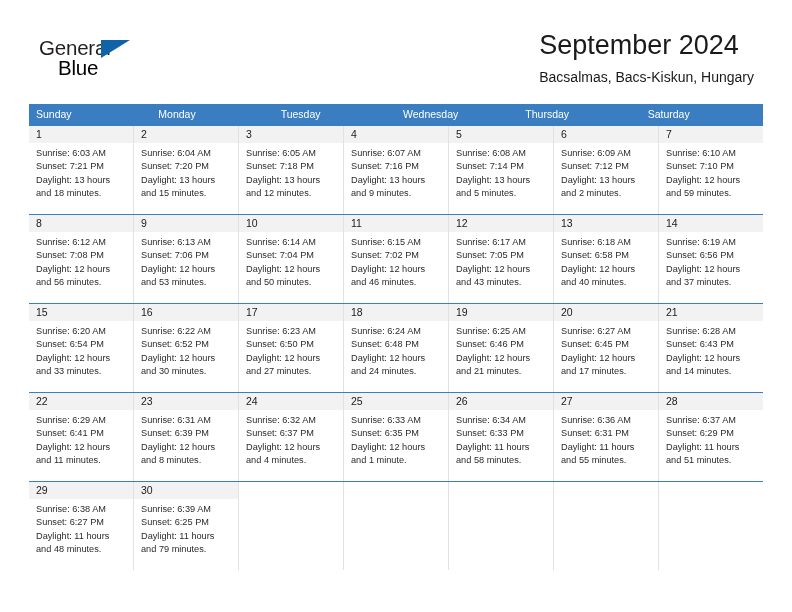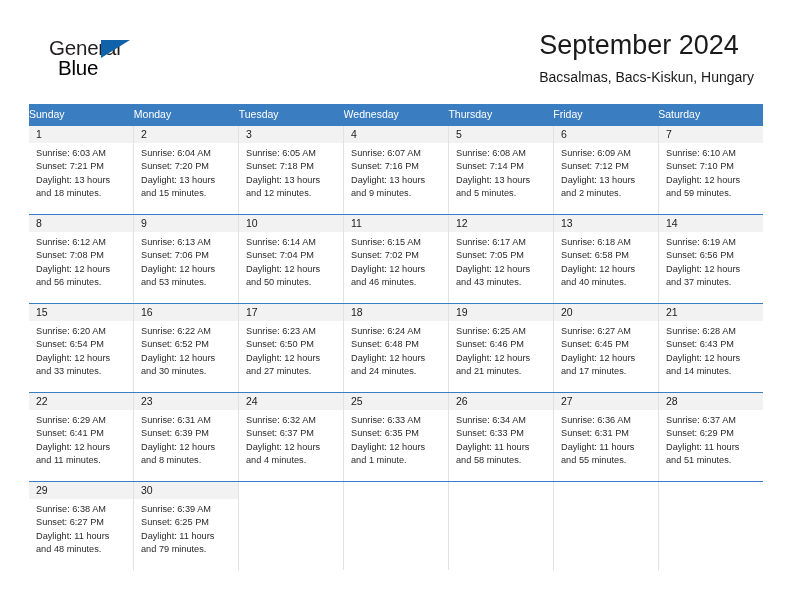--- a/index.html
+++ b/index.html
@@ -33,21 +33,21 @@
 
   .brand {
     position: absolute;
     left: 33px;
     top: 36px;
     width: 200px;
     height: 50px;
   }
   .brand-general {
     position: absolute;
-    left: 16px;
+    left: 6px;
     top: 0;
     font-size: 20.5px;
     letter-spacing: -0.2px;
     color: #231f20;
     font-family: "Liberation Sans", sans-serif;
   }
   .brand-blue {
     position: absolute;
     left: 25px;
     top: 20px;
@@ -99,20 +99,21 @@
   .weekday-row {
     display: flex;
     background: #3a7dc0;
     height: 21px;
   }
   .weekday-cell {
     flex: 1 1 0;
     color: #ffffff;
     font-size: 10.5px;
     line-height: 21px;
+    padding-left: 7px;
     box-sizing: border-box;
     white-space: nowrap;
     overflow: hidden;
   }
 
   .week-row {
     display: flex;
     border-top: 1.5px solid #3a7dc0;
     height: 89px;
     box-sizing: border-box;
@@ -177,21 +178,20 @@
   </div>
 
   <div class="calendar">
 
     <div class="weekday-row">
       <div class="weekday-cell">Sunday</div>
       <div class="weekday-cell">Monday</div>
       <div class="weekday-cell">Tuesday</div>
       <div class="weekday-cell">Wednesday</div>
       <div class="weekday-cell">Thursday</div>
-      <div class="weekday-cell">Friday</div>
       <div class="weekday-cell">Saturday</div>
     </div>
 
     <div class="week-row">
       <div class="day-cell">
         <div class="daynum-band">
             <span class="daynum">1</span>
           </div>
         <div class="day-info">
           <div>Sunrise: 6:03 AM</div>

